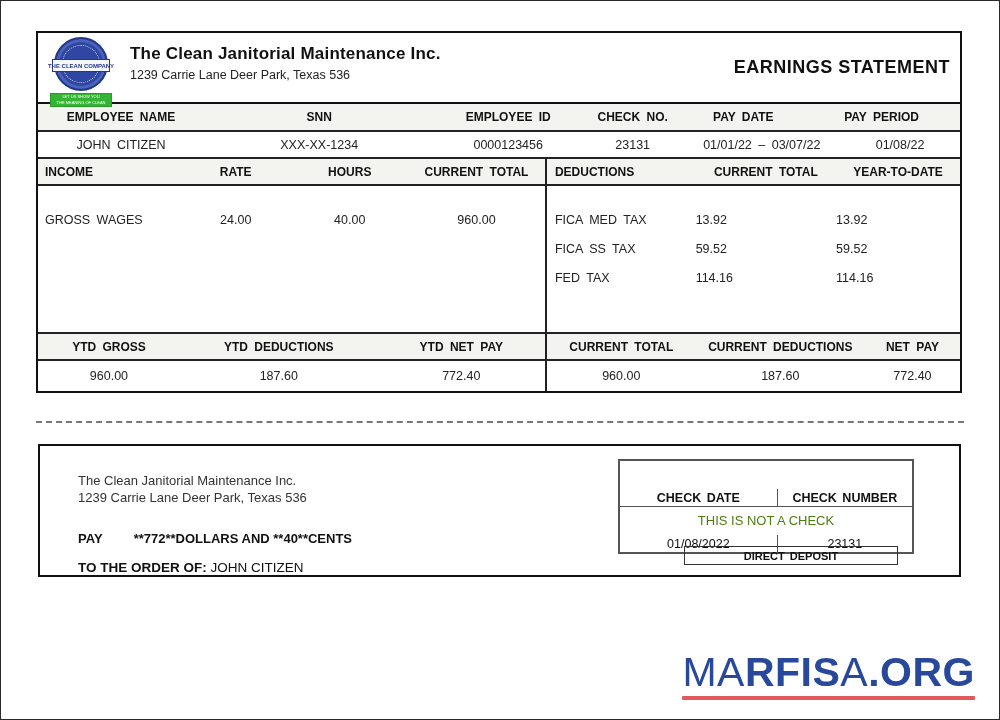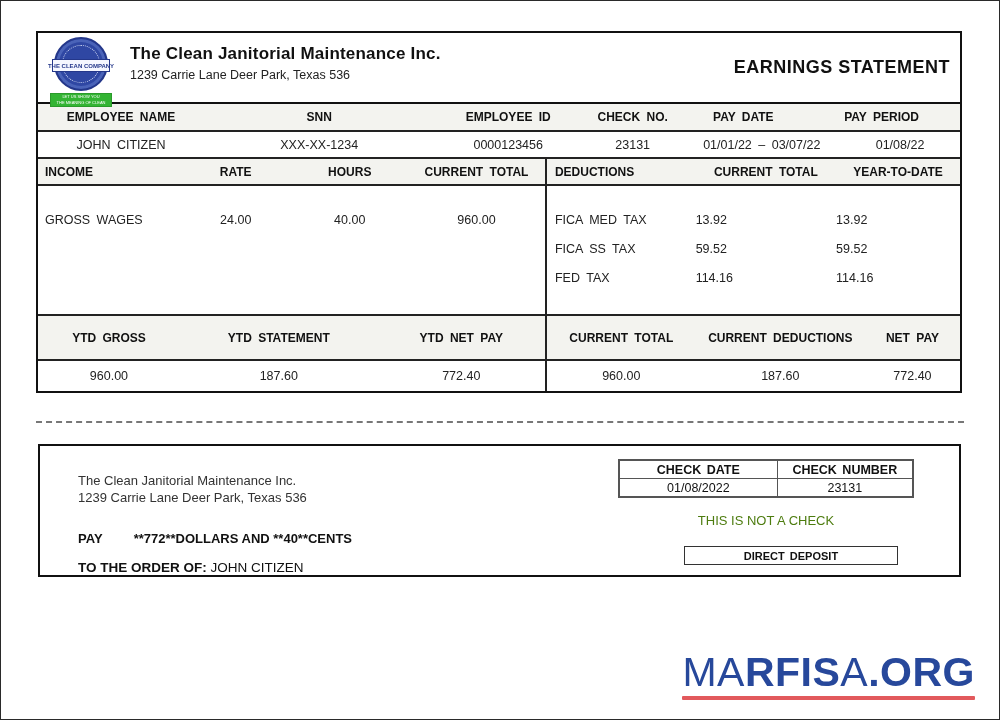--- a/index.html
+++ b/index.html
@@ -66,42 +66,42 @@
   .inc-c0 { width: 28%; justify-content: flex-start; padding-left: 7px; }
   .inc-c1 { width: 22%; } .inc-c2 { width: 23%; } .inc-c3 { width: 27%; }
   .ded-c0 { width: 36%; justify-content: flex-start; padding-left: 8px; }
   .ded-c1 { width: 34%; } .ded-c2 { width: 30%; }
   .ded-c1.lft, .ded-c2.lft { justify-content: flex-start; }
   .body-left { padding-top: 27px; }
   .body-right { padding-top: 27px; }
   .body-row { display: flex; height: 29px; align-items: flex-start; }
 
   
-  .ytd-hdr { height: 45px; }
+  .ytd-hdr { height: 27px; }
   .ytd-val { height: 30px; border-bottom: none; font-size: 12.5px; }
   .tl-c0 { width: 28%; } .tl-c1 { width: 39%; } .tl-c2 { width: 33%; }
   .tr-c0 { width: 36%; } .tr-c1 { width: 41%; } .tr-c2 { width: 23%; }
 
   
   .tear-line { position: absolute; left: 35px; top: 420px; width: 928px; border-top: 2px dashed #777; }
 
   
   .check-box {
     position: absolute; left: 37px; top: 443px; width: 923px; height: 133px;
     border: 2px solid #111; background: #fff;
   }
   .chk-company { position: absolute; left: 38px; top: 26px; font-size: 13px; color: #333; line-height: 17px; }
   .pay-line { position: absolute; left: 38px; top: 85px; font-size: 13px; font-weight: bold; }
   .pay-word { display: inline-block; width: 52px; }
   .order-line { position: absolute; left: 38px; top: 114px; font-size: 13.5px; }
   .order-label { font-weight: bold; }
   .chk-table { position: absolute; left: 578px; top: 13px; width: 296px; border: 2px solid #555; font-size: 12.5px; }
   .chk-table .trow { display: flex; }
   .chk-table .trow.head { font-weight: bold; border-bottom: 1.5px solid #555; }
-  .chk-table .tc { height: 17px; display: flex; align-items: center; justify-content: center; word-spacing: 2px; }
+  .chk-table .tc { height: 17px; display: flex; align-items: center; justify-content: center; word-spacing: 2px; margin-top: 28px; }
   .chk-table .tc0 { width: 54%; border-right: 1.5px solid #555; }
   .chk-table .tc1 { width: 46%; }
   .not-check { position: absolute; left: 578px; top: 67px; width: 296px; text-align: center; font-size: 13px; color: #4d7c0f; }
   .dd-box {
     position: absolute; left: 644px; top: 100px; width: 214px; height: 19px;
     border: 1.5px solid #333; display: flex; align-items: center; justify-content: center;
     font-size: 11px; font-weight: bold; word-spacing: 2px;
   }
 
   
@@ -191,21 +191,21 @@
           <div class="cell ded-c0">FED TAX</div>
           <div class="cell ded-c1 lft">114.16</div>
           <div class="cell ded-c2 lft">114.16</div>
         </div>
       </div>
     </div>
 
     <div class="row hdr-row ytd-hdr">
       <div class="half-left">
         <div class="cell tl-c0">YTD GROSS</div>
-        <div class="cell tl-c1">YTD STATEMENT</div>
+        <div class="cell tl-c1">YTD DEDUCTIONS</div>
         <div class="cell tl-c2">YTD NET PAY</div>
       </div>
       <div class="half-right">
         <div class="cell tr-c0">CURRENT TOTAL</div>
         <div class="cell tr-c1">CURRENT DEDUCTIONS</div>
         <div class="cell tr-c2">NET PAY</div>
       </div>
     </div>
 
     <div class="row val-row ytd-val">

